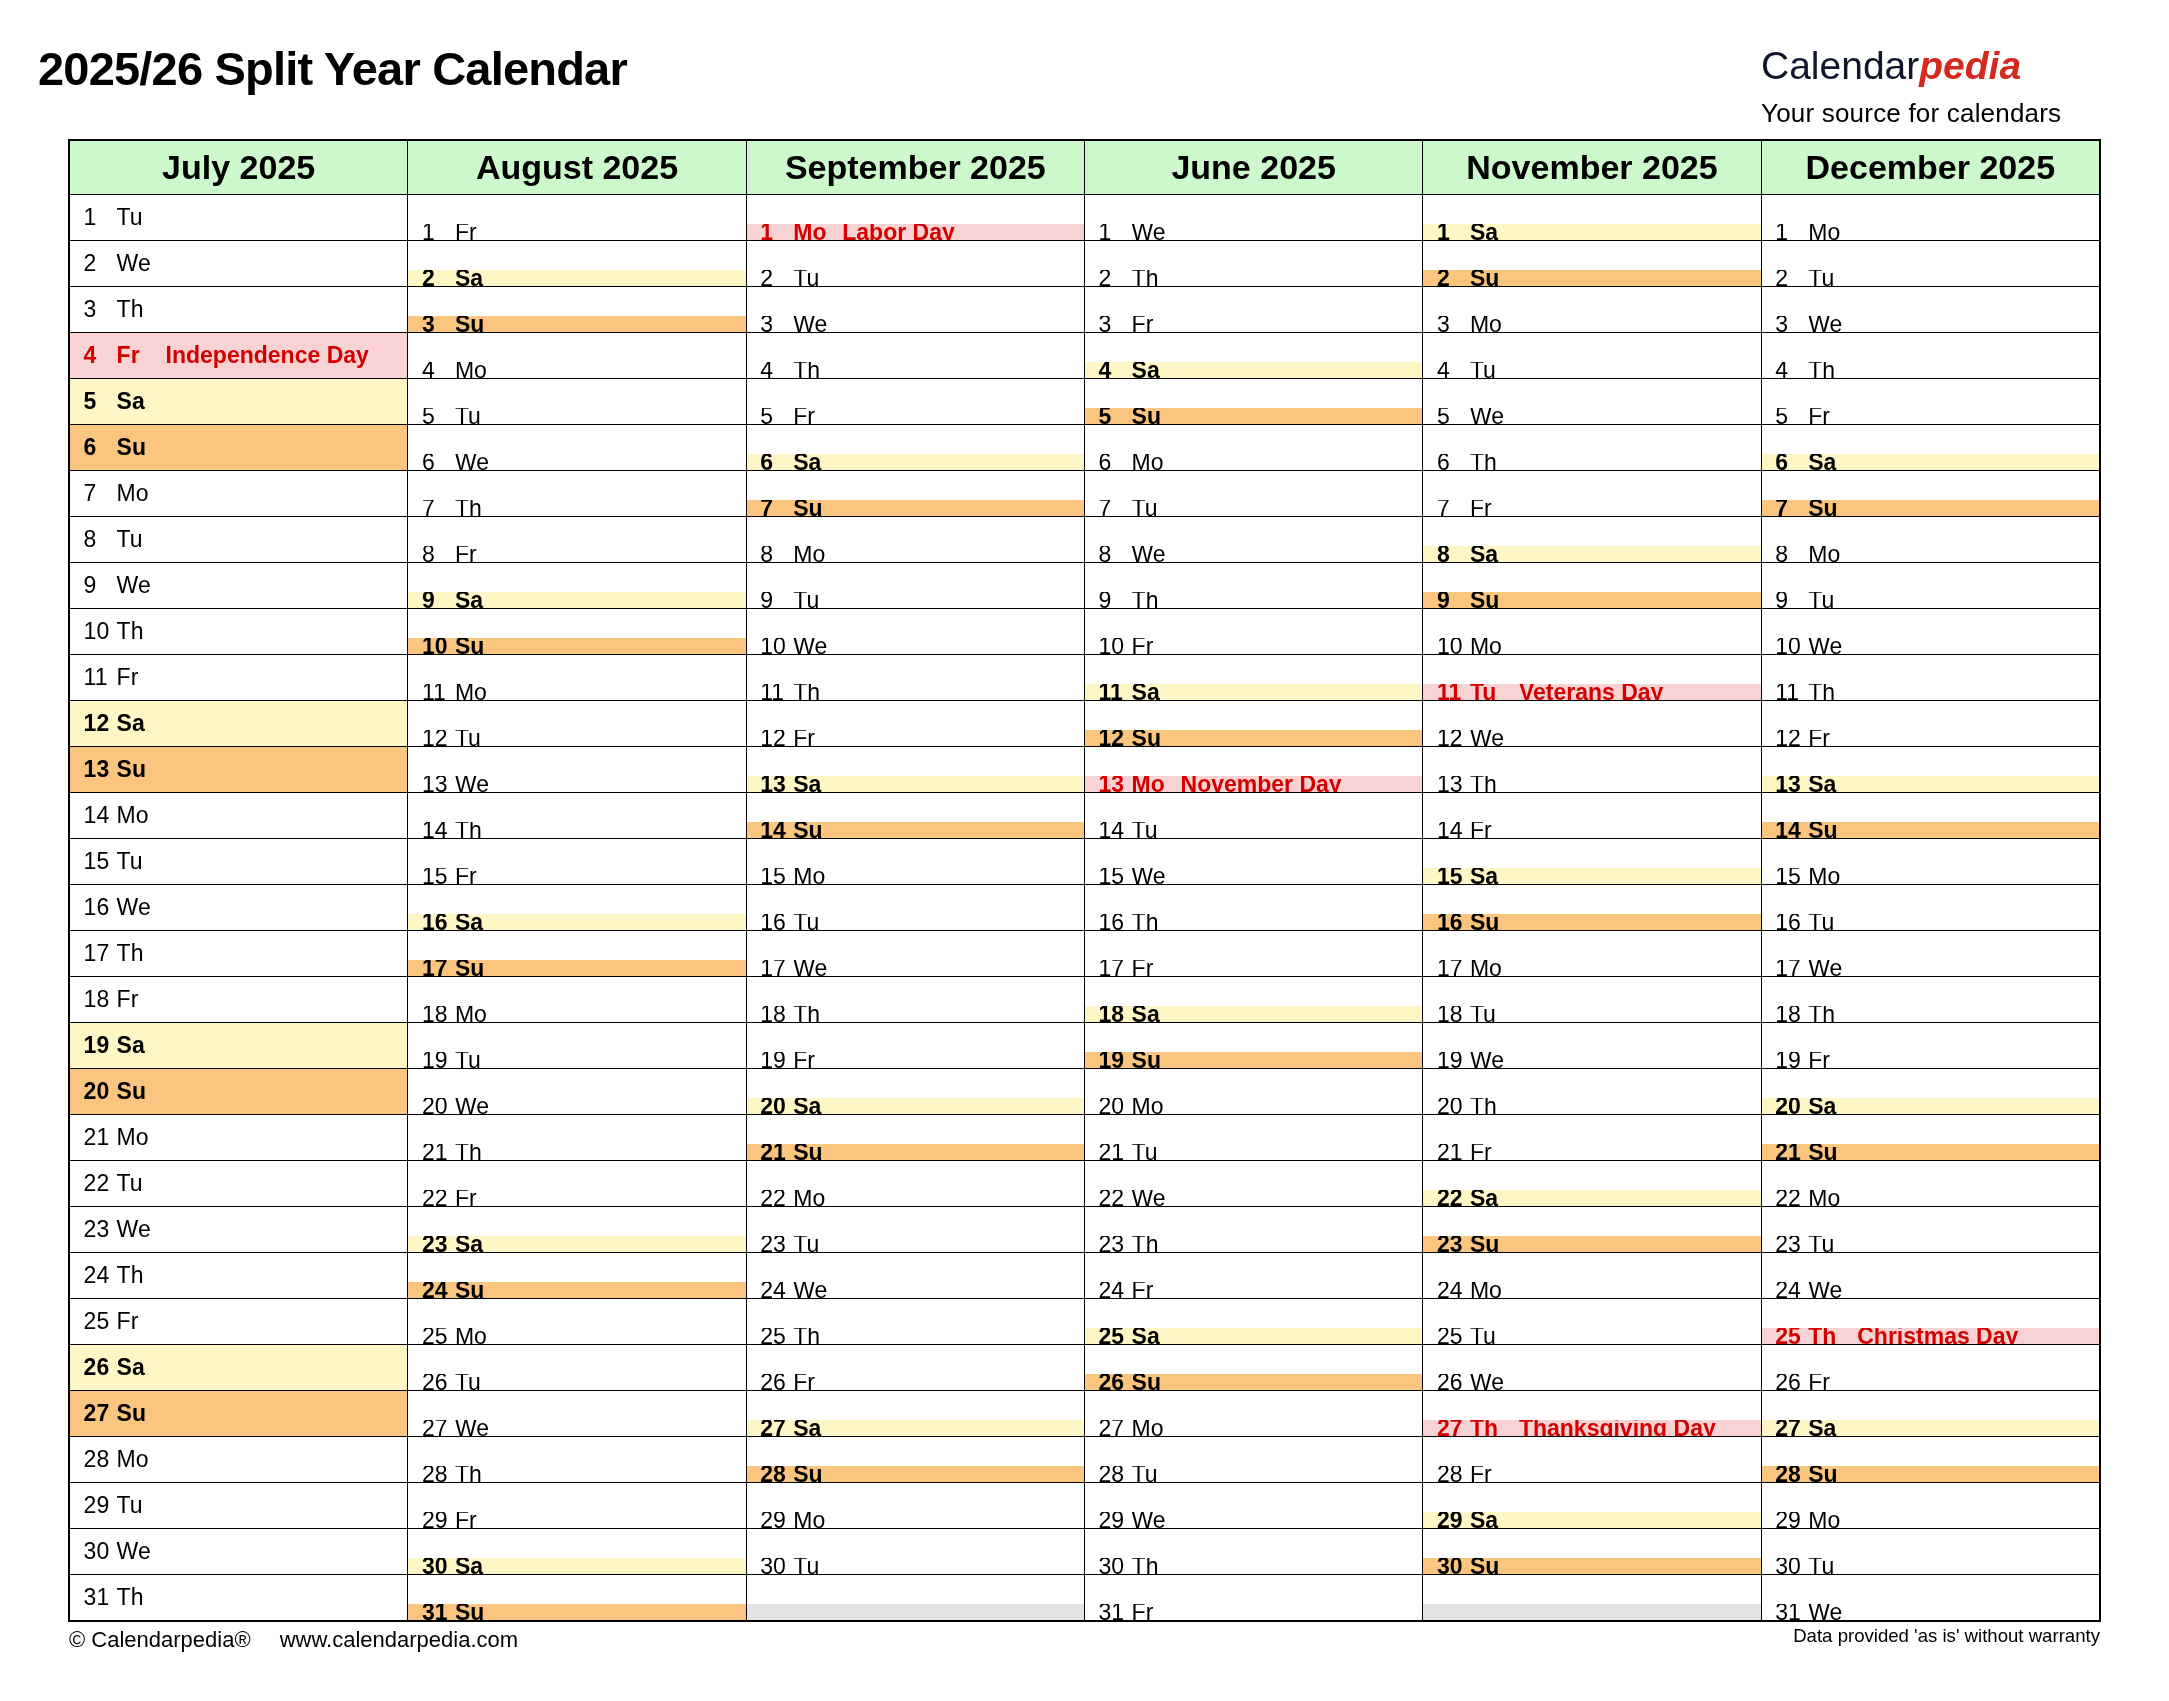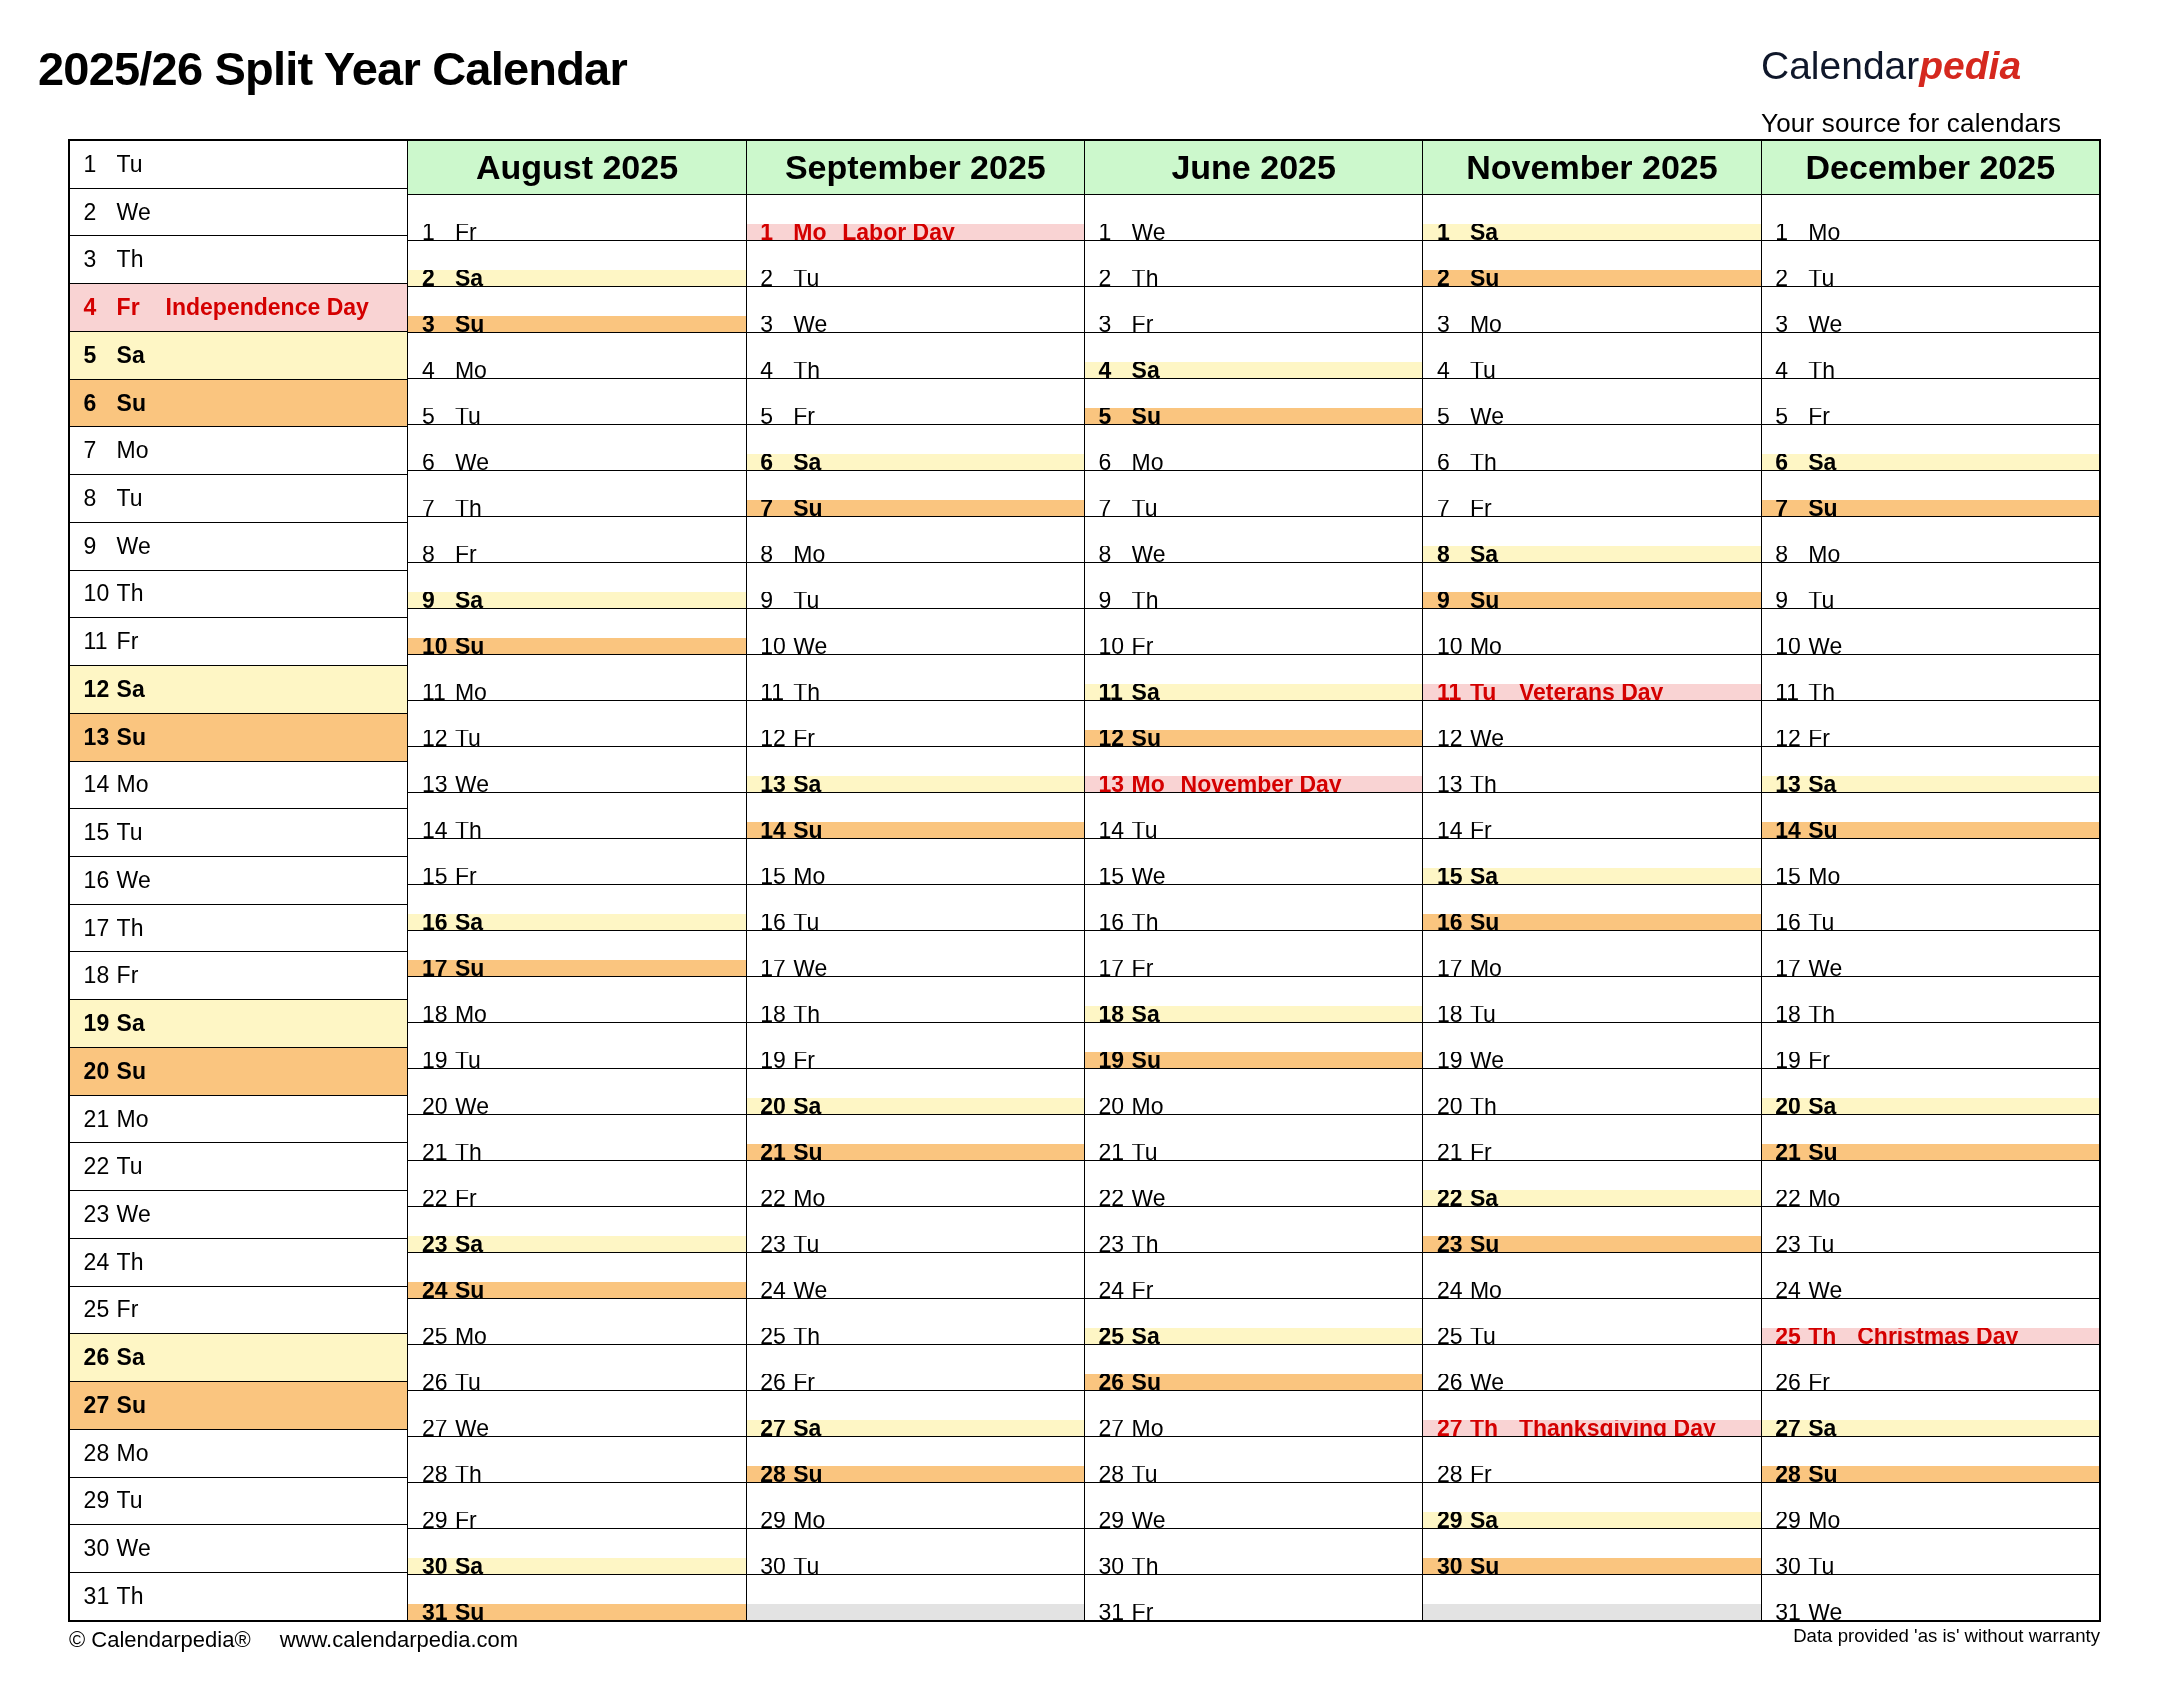--- a/index.html
+++ b/index.html
@@ -20,21 +20,21 @@
   }
   .logo-block {
     position: absolute; left: 1761px; top: 46px; width: 373px;
   }
   .logo-line {
     font-size: 39px; line-height: 1.0; white-space: nowrap;
   }
   .logo-black { color: #0f172a; font-weight: normal; }
   .logo-red   { color: var(--logo-red); font-weight: bold; font-style: italic; }
   .tagline {
-    margin-top: 23px; font-size: 26px; color: #000; white-space: nowrap;
+    margin-top: 13px; font-size: 26px; color: #000; white-space: nowrap;
     letter-spacing: 0.2px;
   }
 
   
   .calendar {
     position: absolute; left: 68px; top: 139px;
     width: 2033px; height: 1483px;
     display: flex;
     border: 2.5px solid var(--border);
     box-sizing: border-box;
@@ -97,20 +97,21 @@
 
   <div class="logo-block">
     <div class="logo-line">
       <span class="logo-black">Calendar</span><span class="logo-red">pedia</span>
     </div>
     <div class="tagline">Your source for calendars</div>
   </div>
 
   <div class="calendar" id="calendar">
       <div class="month-col">
+        <div class="month-header">July 2025</div>
         <div class="day-cell">
           <span class="day-number">1</span>
           <span class="day-weekday">Tu</span>
         </div>
         <div class="day-cell">
           <span class="day-number">2</span>
           <span class="day-weekday">We</span>
         </div>
         <div class="day-cell">
           <span class="day-number">3</span>

